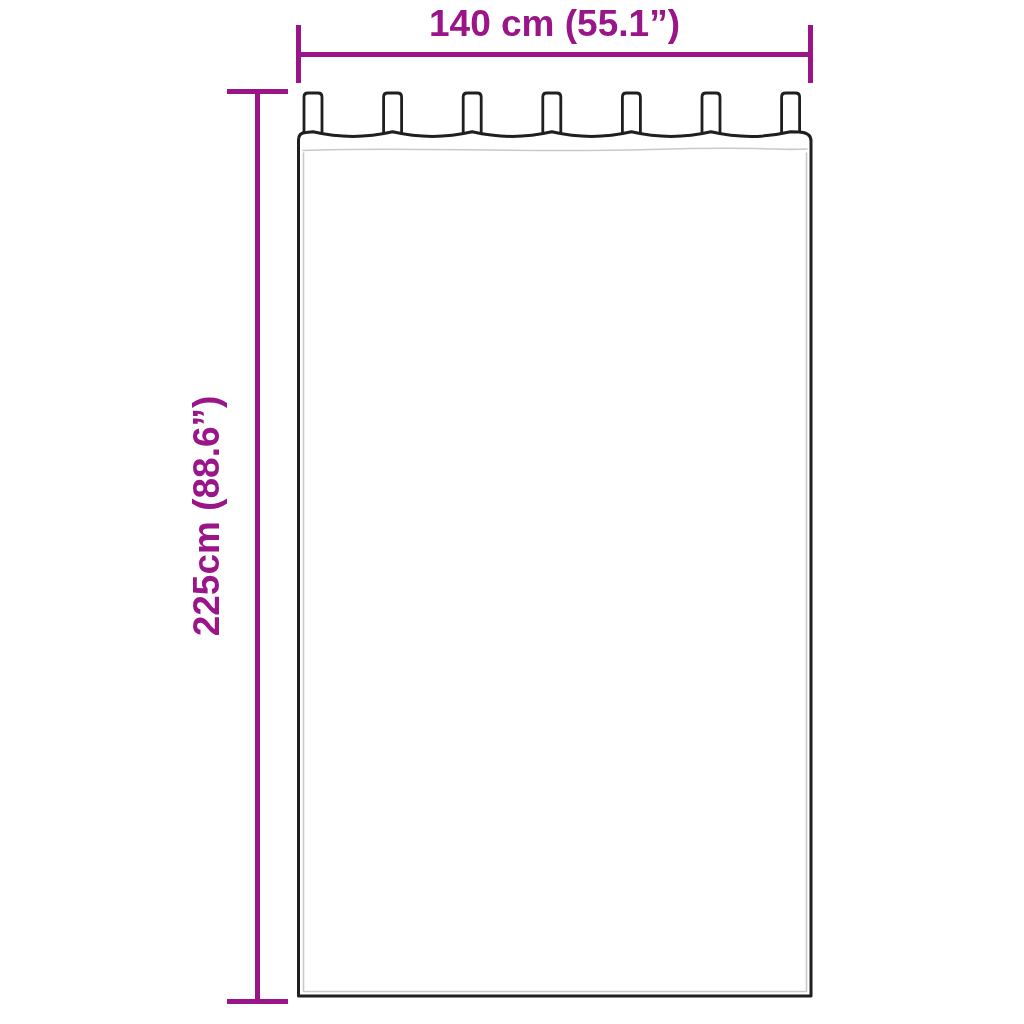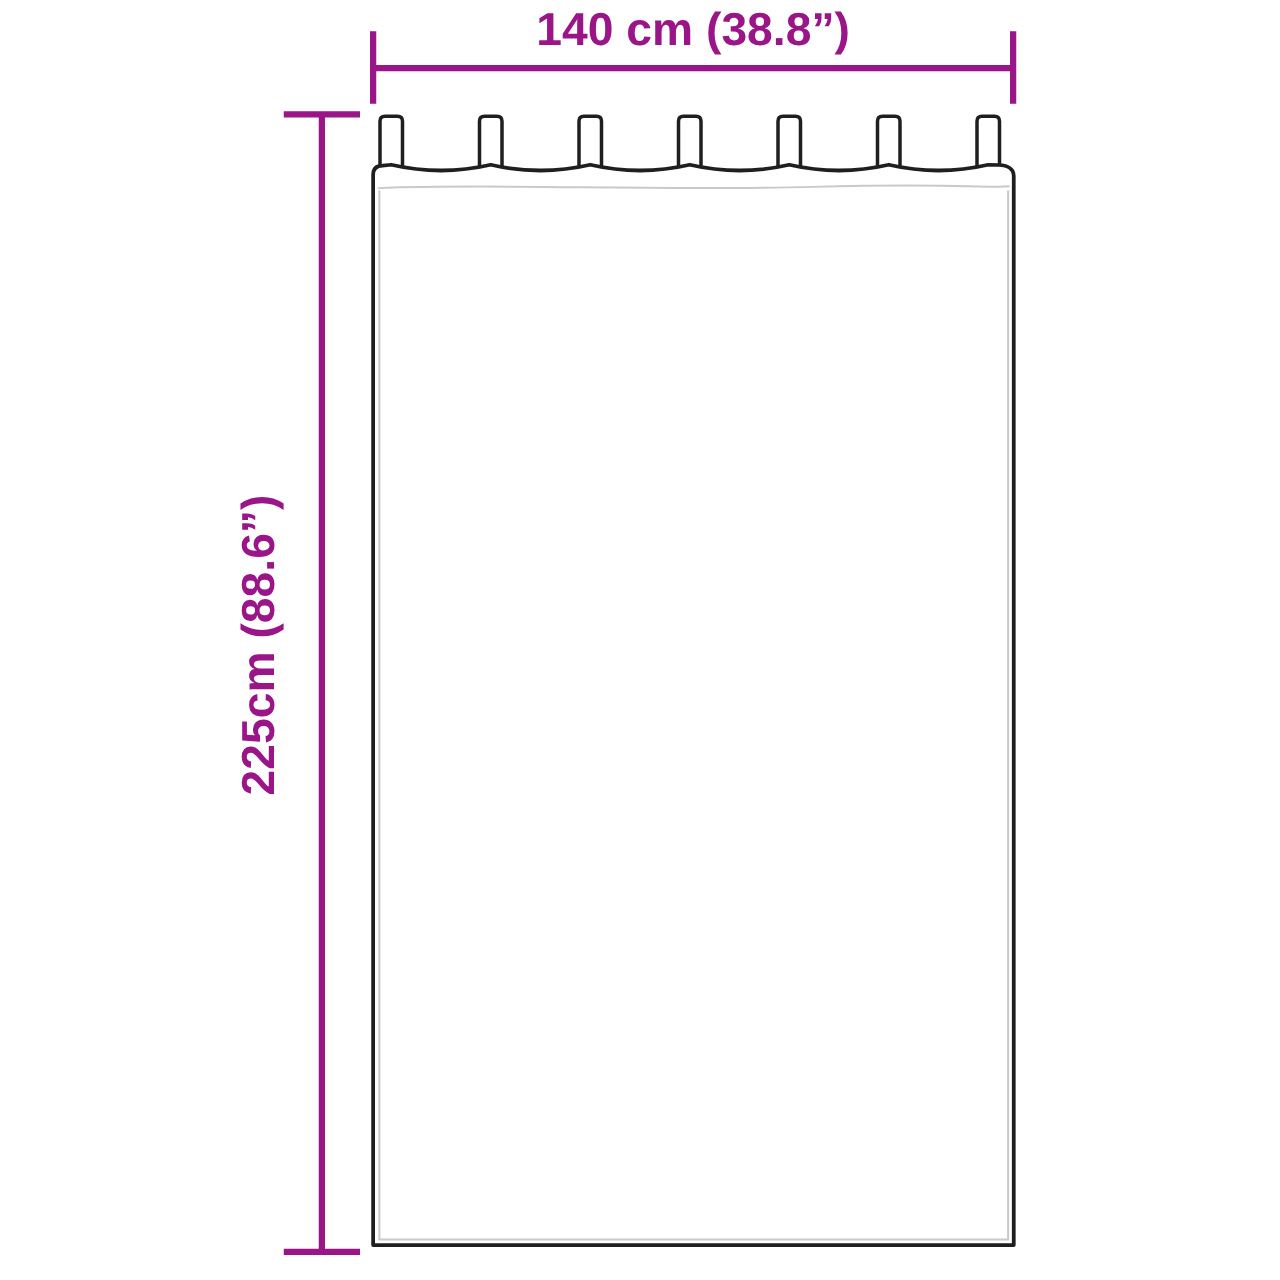--- a/index.html
+++ b/index.html
@@ -111,21 +111,21 @@
     <path class="seam" d="M 303 150.5 C 400 146.5, 520 153, 650 149.5 S 770 151, 807 149"></path>
     <path class="seam" d="M 303.5 153 L 303.5 991"></path>
     <path class="seam" d="M 806.5 153 L 806.5 991"></path>
     <path class="seam" d="M 303.5 991.5 L 806.5 991.5"></path>
   </svg>
 
   <div>
     <div class="dim-bar dim-h-line"></div>
     <div class="dim-bar dim-h-tick-left"></div>
     <div class="dim-bar dim-h-tick-right"></div>
-    <div class="dim-h-label">140 cm (38.8”)</div>
+    <div class="dim-h-label">140 cm (55.1”)</div>
   </div>
 
   <div>
     <div class="dim-bar dim-v-line"></div>
     <div class="dim-bar dim-v-cap-top"></div>
     <div class="dim-bar dim-v-cap-bottom"></div>
     <div class="dim-v-label">225cm (88.6”)</div>
   </div>
 
 </div>

